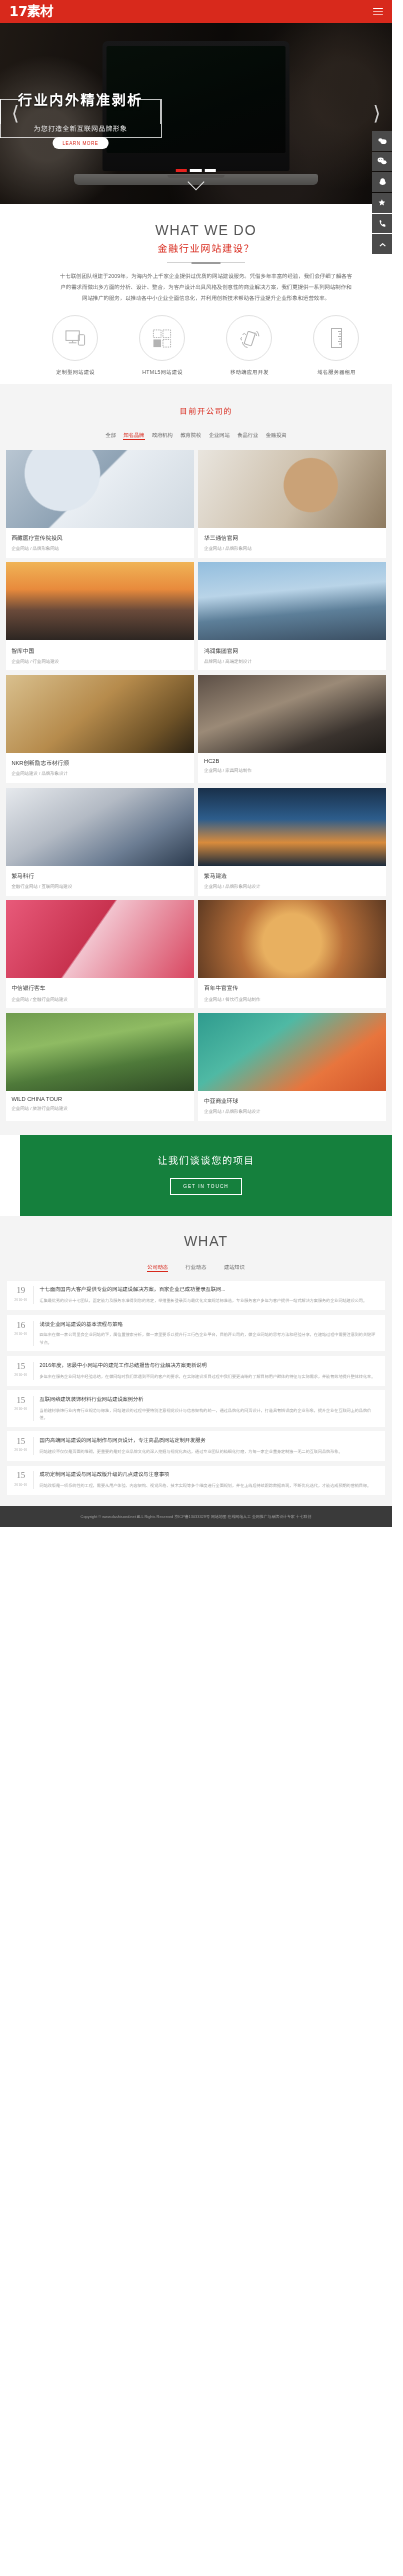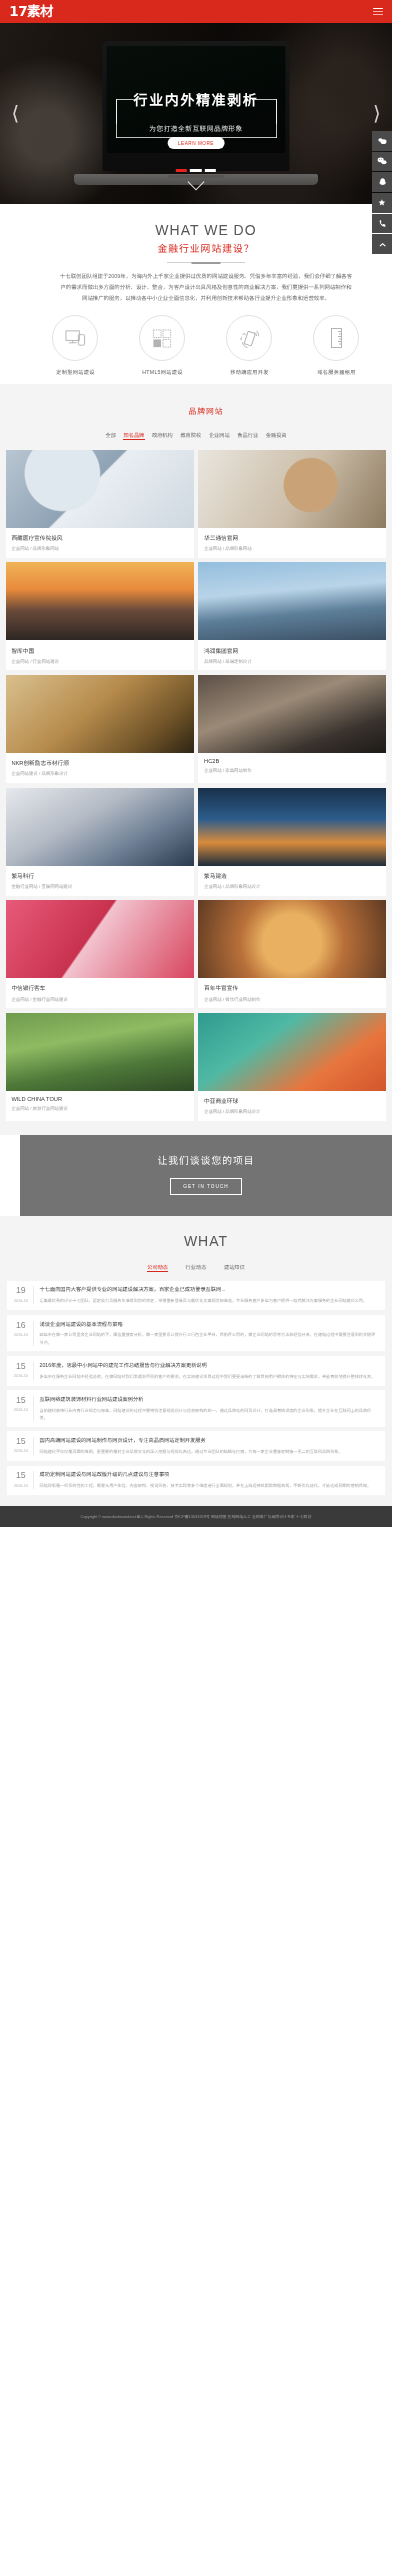--- a/index.html
+++ b/index.html
@@ -36,21 +36,21 @@
     border-radius:5.2px 5.2px 2.1px 2.1px;}
   .hero-laptop:after{content:"";position:absolute;left:4.1px;right:4.1px;top:5.2px;bottom:17.6px;
     background:linear-gradient(160deg,#0d1c12,#07100b 60%,#0a0a0a);border-radius:1.6px;}
   .hero-base{position:absolute;left:50%;bottom:18.7px;transform:translateX(-50%);
     width:244px;height:11.4px;background:linear-gradient(180deg,#b9b7b3,#8d8b87);
     border-radius:2.1px 2.1px 4.7px 4.7px;}
   .hero-base:before{content:"";position:absolute;left:50%;top:1px;transform:translateX(-50%);
     width:57px;height:2.6px;background:#9e9c98;border-radius:0 0 3.1px 3.1px;}
   .hero-shade{position:absolute;inset:0;background:rgba(0,0,0,.45);}
   .hero-inner{position:absolute;inset:0;display:flex;flex-direction:column;
-    align-items:center;justify-content:center;z-index:5;}
+    align-items:flex-start;justify-content:center;z-index:5;}
   .hero-frame{position:relative;width:161px;padding:12.4px 0 9.3px;}
   .hero-frame:before,.hero-frame:after{content:"";position:absolute;width:24px;height:24px;}
   .hero-frame:before{left:0;top:13.5px;border-left:0.5px solid rgba(255,255,255,.75);
     border-top:0.5px solid rgba(255,255,255,.75);}
   .hero-frame:after{right:0;top:13.5px;border-right:0.5px solid rgba(255,255,255,.75);
     border-top:0.5px solid rgba(255,255,255,.75);}
   .hero-side{position:absolute;top:13.5px;bottom:4.1px;width:0.5px;background:rgba(255,255,255,.75);}
   .hero-side.l{left:0;} .hero-side.r{right:0;}
   .hero-bottom{position:absolute;left:0;right:0;bottom:4.1px;height:0.5px;background:rgba(255,255,255,.75);}
   .hero-title{color:#fff;font-size:14px;letter-spacing:1.6px;text-align:center;
@@ -127,34 +127,34 @@
   .ph5{background:linear-gradient(140deg,#d9c08e,#b68b4c 45%,#6e5227 78%,#2e2415);}
   .ph6{background:linear-gradient(160deg,#5c4f46,#9b8a77 40%,#3a332e 75%,#1d1a17);}
   .ph7{background:linear-gradient(150deg,#e6e9ed,#b3bac4 40%,#6c7d93 70%,#2b3a4d);}
   .ph8{background:linear-gradient(180deg,#19304a 0%,#2d5d8c 40%,#d88b3c 70%,#1b2b3c 100%);}
   .ph9{background:linear-gradient(125deg,#e85a7a,#c8324f 45%,#f2c3ce 46%,#d8455f);}
   .ph10{background:radial-gradient(circle at 50% 55%,#e8b060 0 28%,#b9703a 50%,#5e3a22 100%);}
   .ph11{background:linear-gradient(170deg,#6f9b4e,#8fbb63 35%,#4f7a3a 65%,#2f4a25);}
   .ph12{background:linear-gradient(145deg,#2f9b8e,#4fb9a4 35%,#e8753d 70%,#d2562c);}
 
   
-  .cta{background:#737373;text-align:center;padding:17.6px 10.4px 21px;margin-left:20px;}
+  .cta{background:#15803d;text-align:center;padding:17.6px 10.4px 21px;margin-left:20px;}
   .cta-title{color:#fff;font-size:9.8px;letter-spacing:1px;}
   .cta-btn{display:inline-block;margin-top:11.4px;border:0.5px solid #fff;color:#fff;
     font-size:4.7px;letter-spacing:1px;padding:4.7px 12.4px;background:transparent;cursor:pointer;}
 
   
   .news-wrap{background:#f4f4f4;padding:0 0 11.4px;}
   .news-tabs{display:flex;justify-content:center;gap:17.6px;margin:8.3px 0 8.3px;font-size:5.2px;}
   .news-tabs span{color:#6c6c6c;cursor:pointer;padding-bottom:1.6px;}
   .news-tabs span.on{color:#d8291c;border-bottom:0.5px solid #d8291c;}
   .news-list{padding:0 6.7px;display:flex;flex-direction:column;gap:4.7px;}
   .news-item{background:#fff;display:flex;padding:5.7px 6.2px;cursor:pointer;gap:5.7px;}
   .news-date{width:21px;flex:0 0 21px;text-align:center;border-right:0.5px solid #ececec;
-    padding-right:4.1px;}
+    padding-right:4.1px;font-family:Liberation Serif, serif;}
   .news-day{font-size:8.8px;color:#8a8a8a;line-height:1.1;}
   .news-my{font-size:3.9px;color:#b2b2b2;margin-top:1.6px;}
   .news-body{flex:1;min-width:0;}
   .news-title{font-size:5.2px;color:#3d3d3d;line-height:1.5;}
   .news-desc{font-size:4.1px;color:#a6a6a6;line-height:1.75;margin-top:3.1px;}
 
   
   .footer{background:#3a3a3a;color:#9d9d9d;font-size:3.9px;text-align:center;
     padding:6.7px 8.3px;line-height:1.8;}
 </style>
@@ -286,21 +286,21 @@
               <path d="M31 9h-7M31 14h-5M31 19h-7M31 24h-5M31 29h-7M31 34h-5"></path>
             </svg>
         </div>
         <div class="svc-label">域名服务器租用</div>
       </div>
     </div>
   </div>
 
   <div class="case-wrap">
     <div class="sec">
-      <div class="t-cn small">品牌网站</div>
+      <div class="t-cn small">目前开公司的</div>
     </div>
 
     <div class="case-tabs">
       <span>全部</span>
       <span class="on">知名品牌</span>
       <span>政府机构</span>
       <span>教育院校</span>
       <span>企业网站</span>
       <span>食品行业</span>
       <span>金融投资</span>

